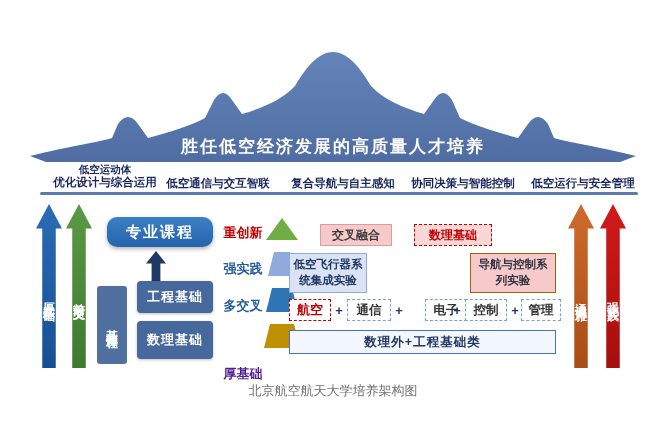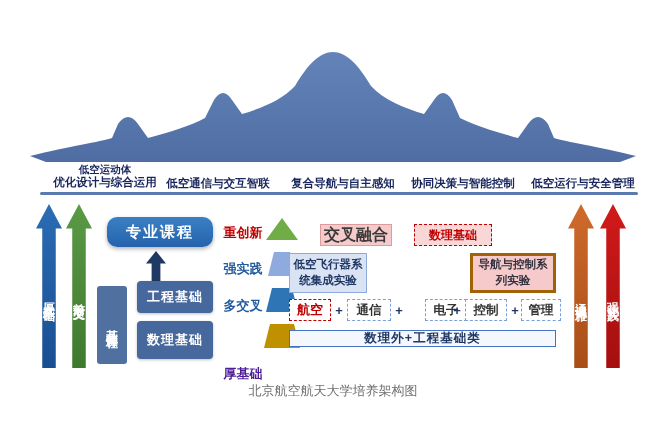--- a/index.html
+++ b/index.html
@@ -53,28 +53,28 @@
     color:#fff;
   }
   .course-basic .vtext{font-size:12px;letter-spacing:3px;}
   .course-eng{left:137px;top:281px;width:76px;height:32px;background:#46689c;border-radius:4px;color:#fff;font-size:13px;letter-spacing:1px;box-shadow:0 1px 3px rgba(0,0,0,.25);}
   .course-math{left:137px;top:321px;width:76px;height:38px;background:#46689c;border-radius:4px;color:#fff;font-size:13px;letter-spacing:1px;box-shadow:0 1px 3px rgba(0,0,0,.25);}
 
   .trait{position:absolute;left:222px;width:42px;font-weight:bold;font-size:13px;text-align:center;}
   .t-red{color:#c00000;} .t-blue{color:#215a9e;} .t-gold{color:#4c1d95;margin-top:32px;}
   .stack{position:absolute;left:262px;top:216px;width:40px;height:140px;}
 
-  .pink-solid{background:#f6caca;border:1px solid #dd9c9c;color:#3a3a3a;font-size:16px;}
+  .pink-solid{background:#f6caca;border:1px solid #dd9c9c;color:#3a3a3a;font-size:12px;}
   .pink-dashed{background:#f9d7d7;border:1.5px dashed #c00000;color:#c00000;font-size:12px;}
   .exp-blue{background:#dae3f3;border:1px solid #8eaadb;color:#1f3864;font-size:11.5px;line-height:1.35;padding:0 2px;}
-  .exp-pink{background:#f6caca;border:3px solid #a16207;color:#33333f;font-size:11.5px;line-height:1.35;padding:0 2px;}
+  .exp-pink{background:#f6caca;border:1px solid #a16207;color:#33333f;font-size:11.5px;line-height:1.35;padding:0 2px;}
   .disc-red{background:#ffffff;border:1.5px dashed #c00000;color:#c00000;font-size:13px;}
   .disc{background:#ffffff;border:1px dashed #7ba2d8;color:#333333;font-size:12.5px;}
   .plus{position:absolute;top:299px;width:12px;height:22px;display:flex;align-items:center;justify-content:center;color:#1f3864;font-weight:bold;font-size:13px;}
-  .found-row{left:289px;top:330px;width:267px;height:17px;background:#f4f7fd;border:1px solid #4472c4;color:#1f3864;font-size:12.5px;letter-spacing:1px;}
+  .found-row{left:289px;top:330px;width:267px;height:24px;background:#f4f7fd;border:1px solid #4472c4;color:#1f3864;font-size:12.5px;letter-spacing:1px;}
 
   .caption{position:absolute;left:0;top:382px;width:666px;text-align:center;color:#707070;font-size:13px;}
 </style>
 </head>
 <body>
 
 <div class="stage">
 
   <svg class="skyline" viewBox="0 0 666 128" aria-hidden="true">
     <defs>
@@ -86,20 +86,21 @@
     <path fill="url(#sky)" d="M30,118
       C70,108 100,104 112,100 L118,86 Q128,72 138,86 L148,100
       C170,94 190,88 205,80 L214,62 Q223,48 232,62 L242,76
       C262,70 282,62 295,48 C308,26 320,14 333,14 C346,14 358,26 371,48
       C384,62 404,70 424,76 L434,62 Q443,48 452,62 L460,80
       C476,88 496,94 518,100 L528,86 Q538,72 548,86 L554,100
       C566,104 596,108 636,118
       L620,124 L46,124 Z"></path>
   </svg>
 
+  <div class="banner">胜任低空经济发展的高质量人才培养</div>
 
   <div class="domain" style="left:40px;top:163px;width:130px;">
     <div class="sub">低空运动体</div>
     <div class="main">优化设计与综合运用</div>
   </div>
   <div class="domain-single" style="left:280px;width:126px;">复合导航与自主感知</div>
   <div class="domain-single" style="left:155px;width:126px;">低空通信与交互智联</div>
   <div class="domain-single" style="left:400px;width:126px;">协同决策与智能控制</div>
   <div class="domain-single" style="left:520px;width:126px;">低空运行与安全管理</div>
   <div class="divider-bar"></div>

